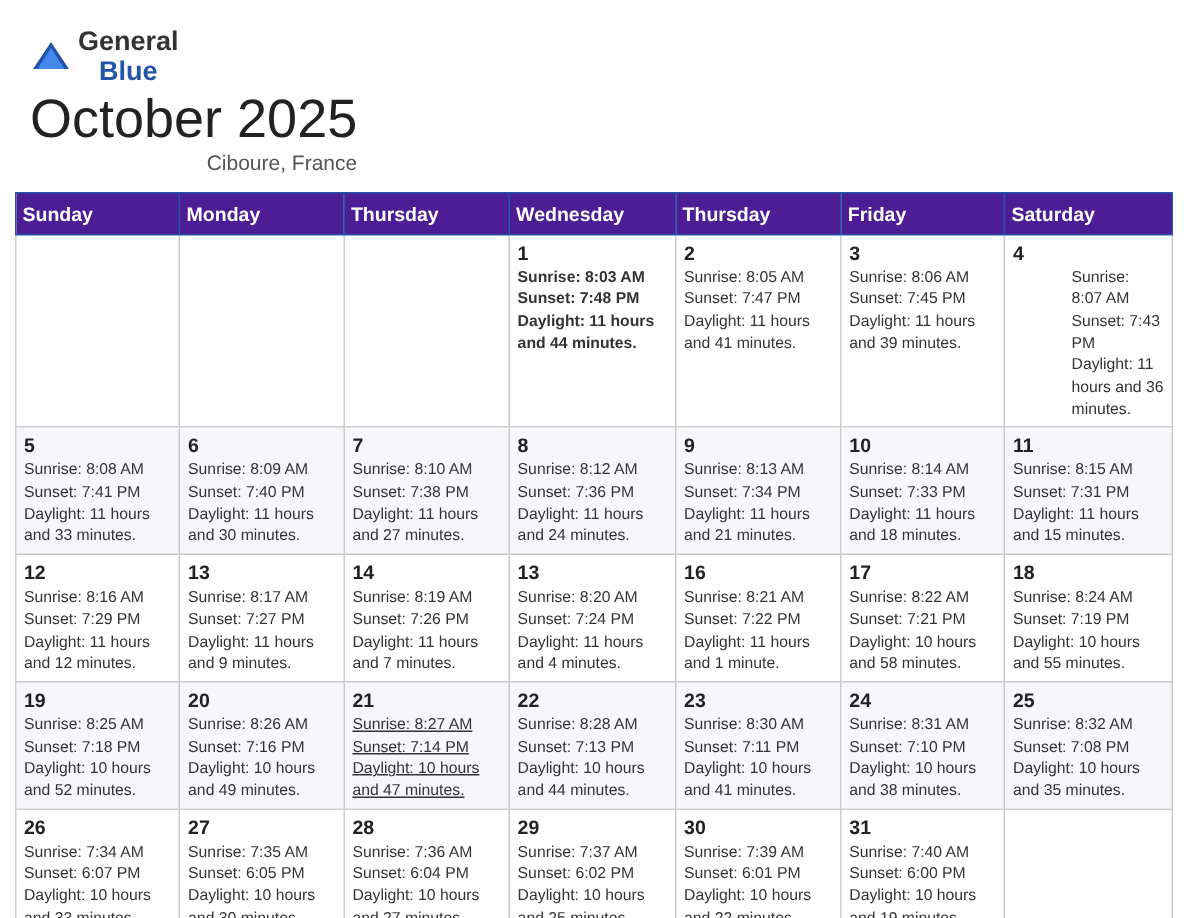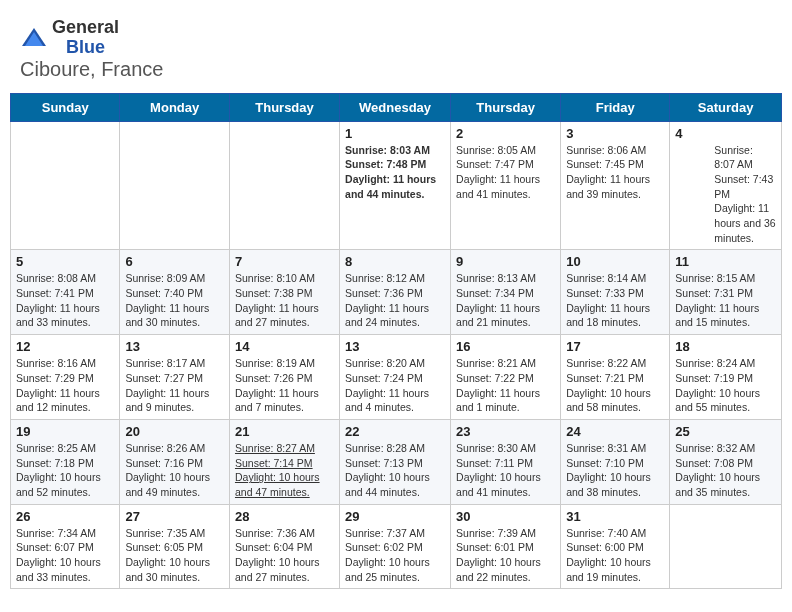--- a/index.html
+++ b/index.html
@@ -46,35 +46,35 @@
     }
     .title-area {
       text-align: right;
     }
     .month-title {
       font-size: 36px;
       font-weight: normal;
       color: #222;
     }
     .location {
-      font-size: 20px;
+      font-size: 14px;
       color: #555;
     }
     .calendar {
       width: 100%;
       border-collapse: collapse;
       border: 1px solid #ccc;
     }
     .calendar th {
-      background: #0369a1;
+      background: #4c1d95;
       color: #fff;
       font-size: 13px;
       font-weight: bold;
       padding: 6px 4px;
-      text-align: center;
+      text-align: left;
       border: 1px solid #2255aa;
     }
     .calendar td {
       vertical-align: top;
       border: 1px solid #ccc;
       padding: 4px 5px;
       width: 113px;
       min-height: 80px;
       background: #fff;
     }
@@ -101,20 +101,21 @@
     <svg class="logo-icon" viewBox="0 0 28 28">
       <polygon points="14,4 26,22 2,22" fill="#2255aa"></polygon>
       <polygon points="14,8 23,22 5,22" fill="#4488ee"></polygon>
     </svg>
     <div class="logo-text">
       <span class="logo-general">General</span>
       <span class="logo-blue">Blue</span>
     </div>
   </div>
   <div class="title-area">
+    <div class="month-title">October 2025</div>
     <div class="location">Ciboure, France</div>
   </div>
 </div>
 
 <table class="calendar">
   <thead>
     <tr>
     <th>Sunday</th>
         <th>Monday</th>
         <th>Thursday</th>

